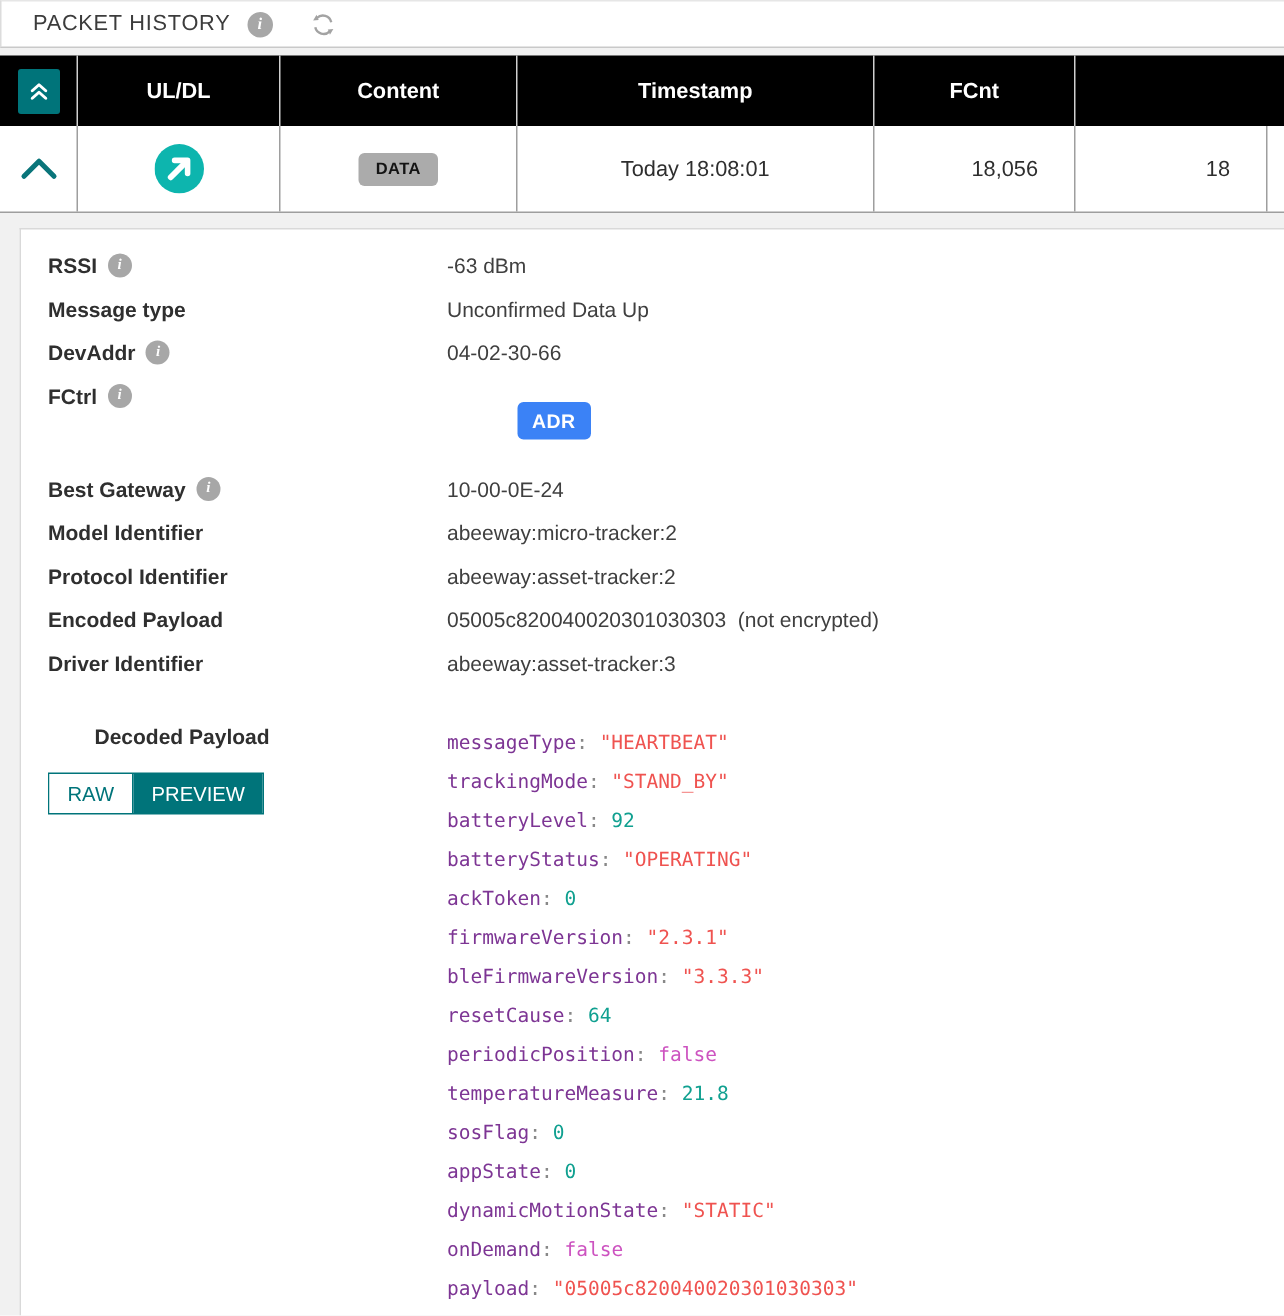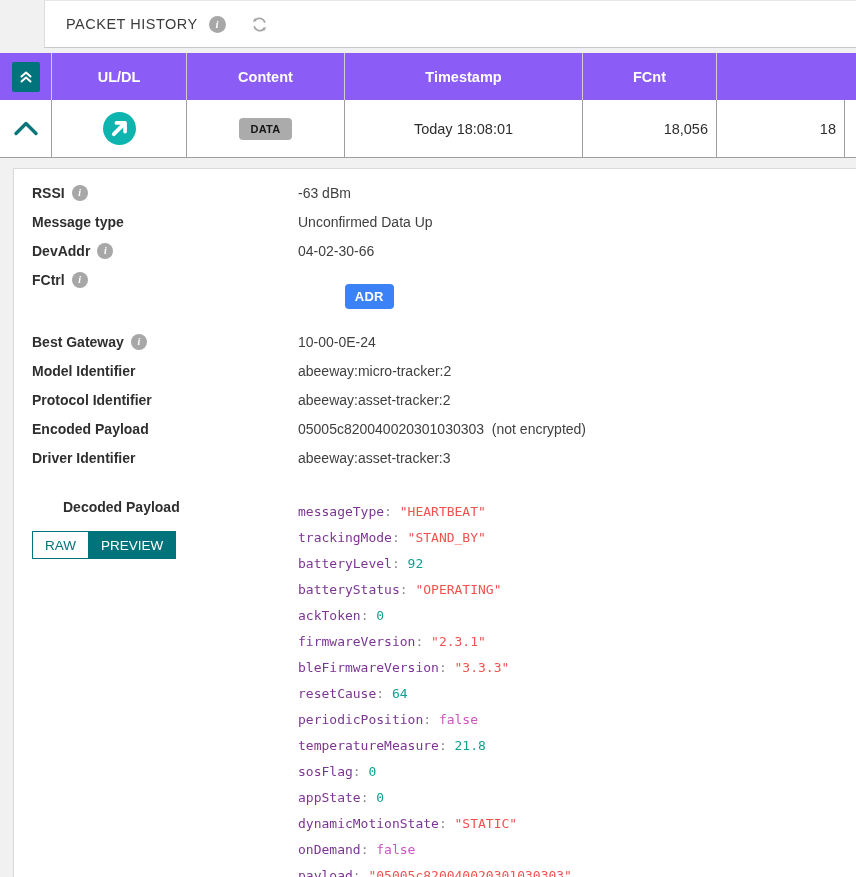--- a/index.html
+++ b/index.html
@@ -5,55 +5,55 @@
   * { box-sizing: border-box; }
   html,body { margin:0; padding:0; }
   body {
     width:856px; height:877px; overflow:hidden;
     font-family:"Liberation Sans", sans-serif;
     background:#f1f1f1; color:#333;
   }
 
   
   .topbar {
-    height:48px; background:#fff;
+    height:32px; background:#fff;
     border-top:1px solid #e6e6e6;
     border-left:1px solid #dcdcdc;
     border-bottom:1px solid #c9c9c9;
-    display:flex; align-items:center;margin-left:44px;
+    display:flex; align-items:center;
   }
   .topbar-title { margin-left:21px; font-size:14.5px; color:#3c3c3c; letter-spacing:0.5px; }
   .info-dot {
     width:17px; height:17px; border-radius:50%;
     background:#a7a7a7; color:#fff;
     display:inline-flex; align-items:center; justify-content:center;
     font-family:"Liberation Serif", serif; font-style:italic; font-weight:700;
     font-size:11px; line-height:1; flex:0 0 auto;
   }
   .topbar .info-dot { margin-left:11px; }
   .refresh-btn { margin-left:24px; background:none; border:none; padding:0; cursor:pointer; display:flex; }
 
   
   .ptable { margin-top:5px; }
-  .thead { display:flex; height:47px; background:#8b5cf6; }
+  .thead { display:flex; height:47px; background:#000000; }
   .th {
     display:flex; align-items:center; justify-content:center;
     color:#fff; font-weight:700; font-size:14.5px;
     border-right:1px solid #cfcfcf;
   }
   .trow { display:flex; height:58px; background:#fff; border-bottom:1px solid #9e9e9e; }
   .td {
     display:flex; align-items:center; justify-content:center;
     font-size:14.5px; color:#2e2e2e;
     border-right:1px solid #9e9e9e;
   }
   .c0 { width:52px; }  .c1 { width:135px; } .c2 { width:158px; }
   .c3 { width:238px; } .c4 { width:134px; } .c5 { width:128px; }
   .c6 { width:11px; border-right:none; }
-  .td.num { justify-content:flex-end; padding-right:8px; }
+  .td.num { justify-content:flex-end; padding-right:24px; }
 
   .collapse-all-btn {
     width:28px; height:30px; background:#00747a; border:none; border-radius:2px;
     display:flex; align-items:center; justify-content:center; cursor:pointer; padding:0;
   }
   .row-chevron { background:none; border:none; padding:0; cursor:pointer; display:flex; }
   .uplink-circle { width:33px; height:33px; display:inline-flex; }
   .badge-data {
     background:#ababab; color:#141414; font-weight:700; font-size:11px;
     padding:5px 11px; border-radius:4px; letter-spacing:0.3px;

